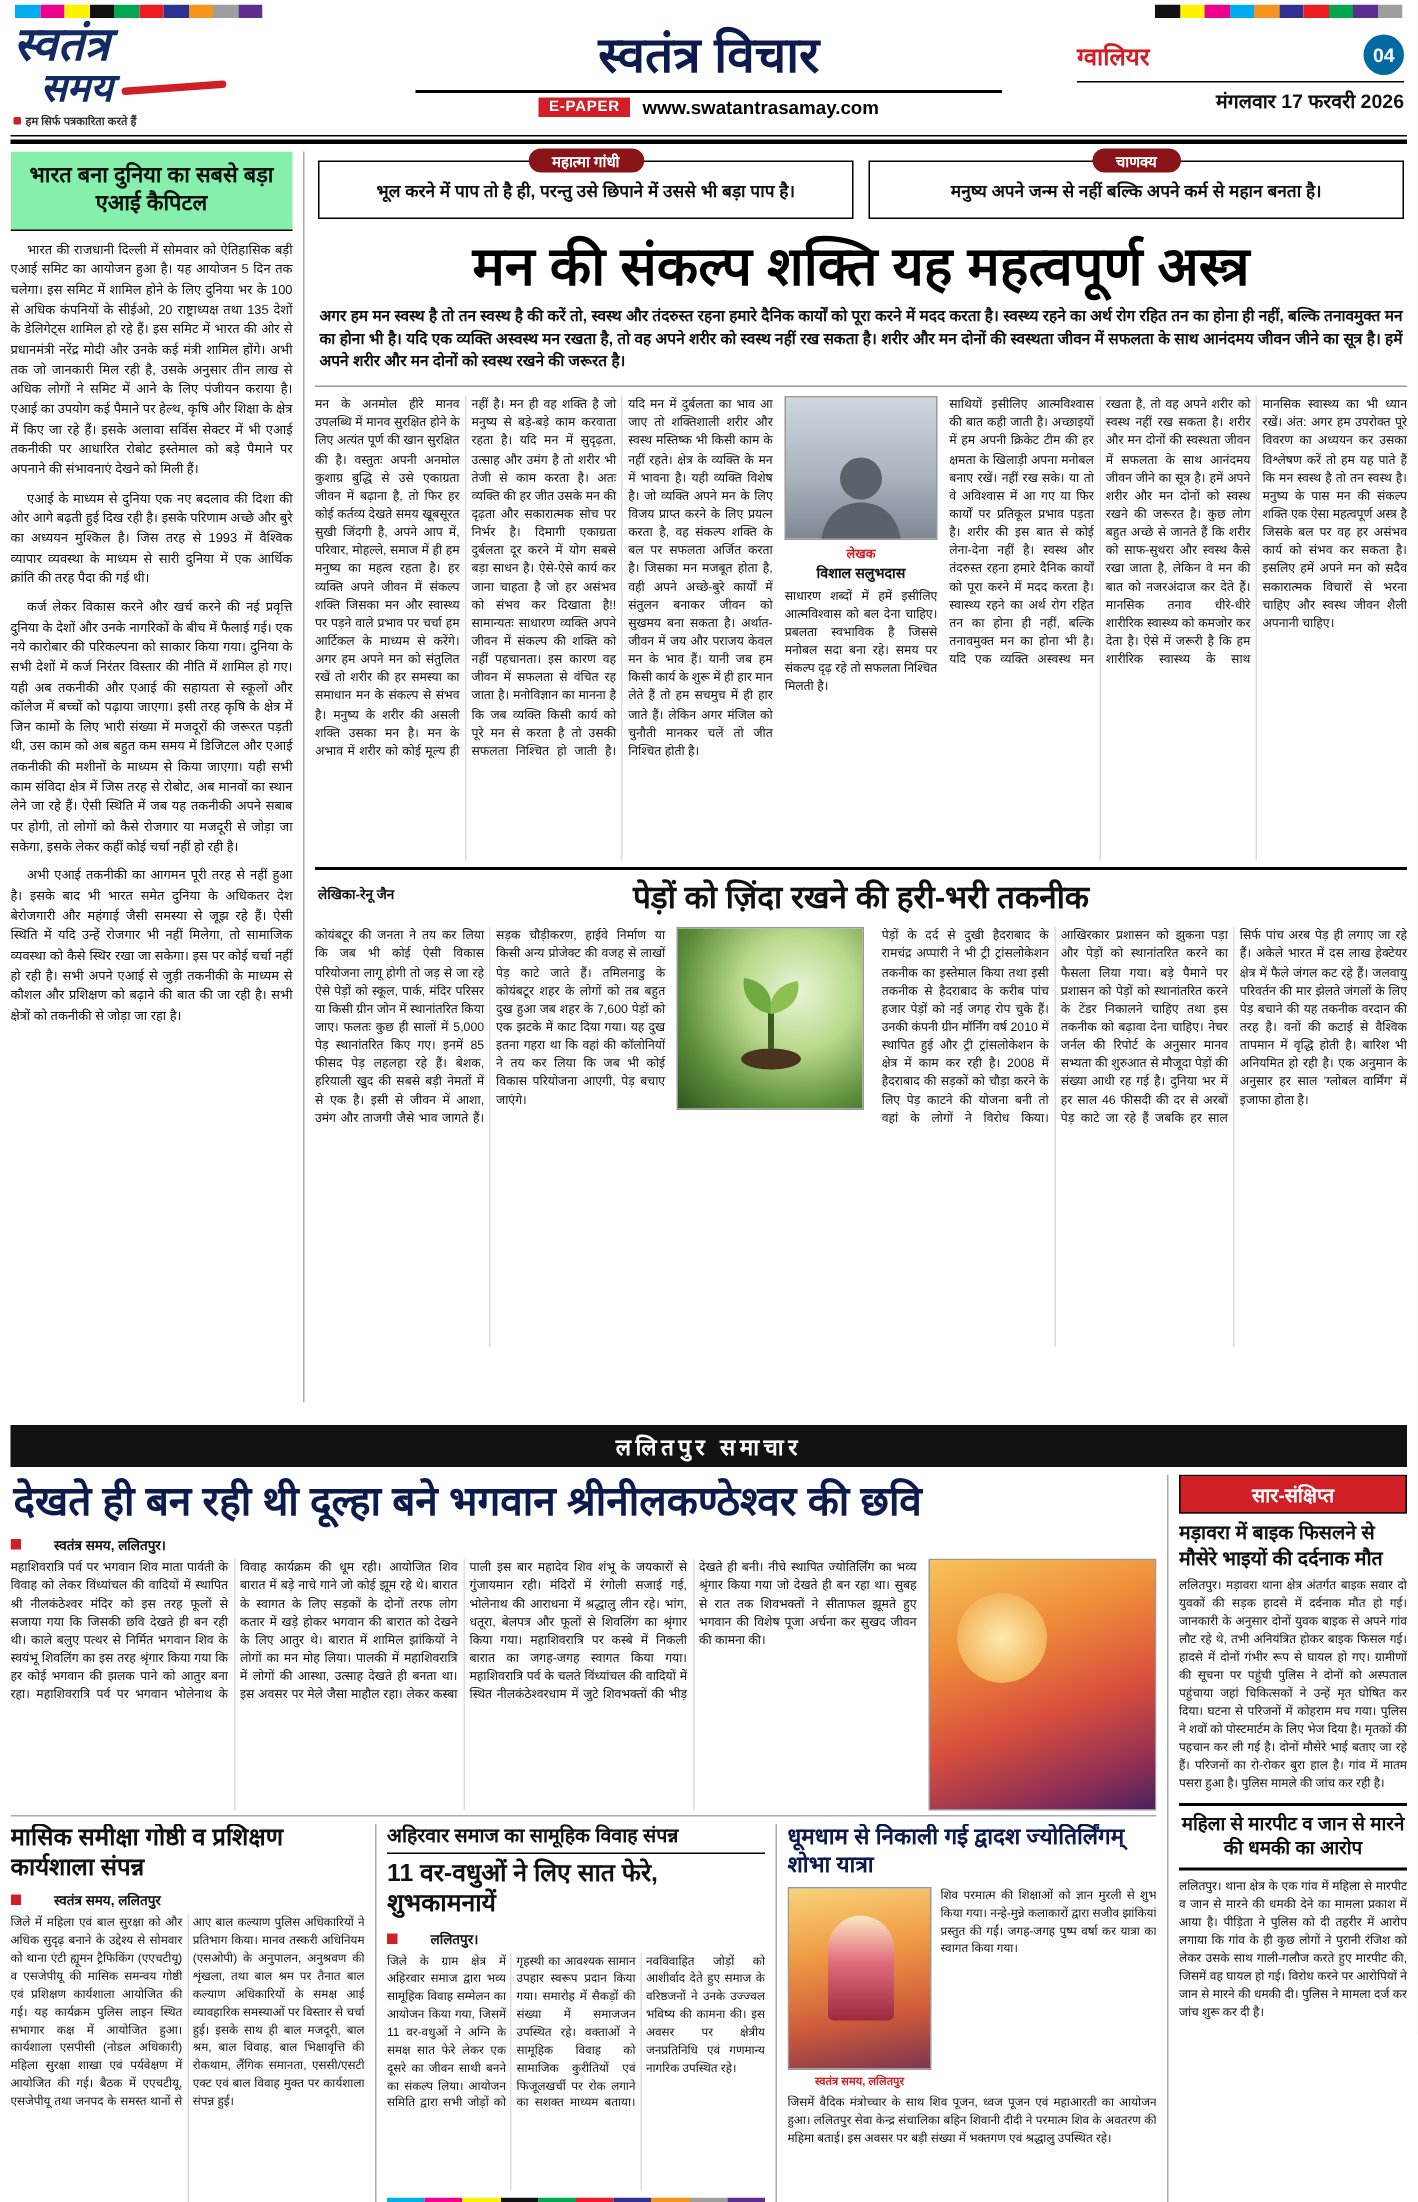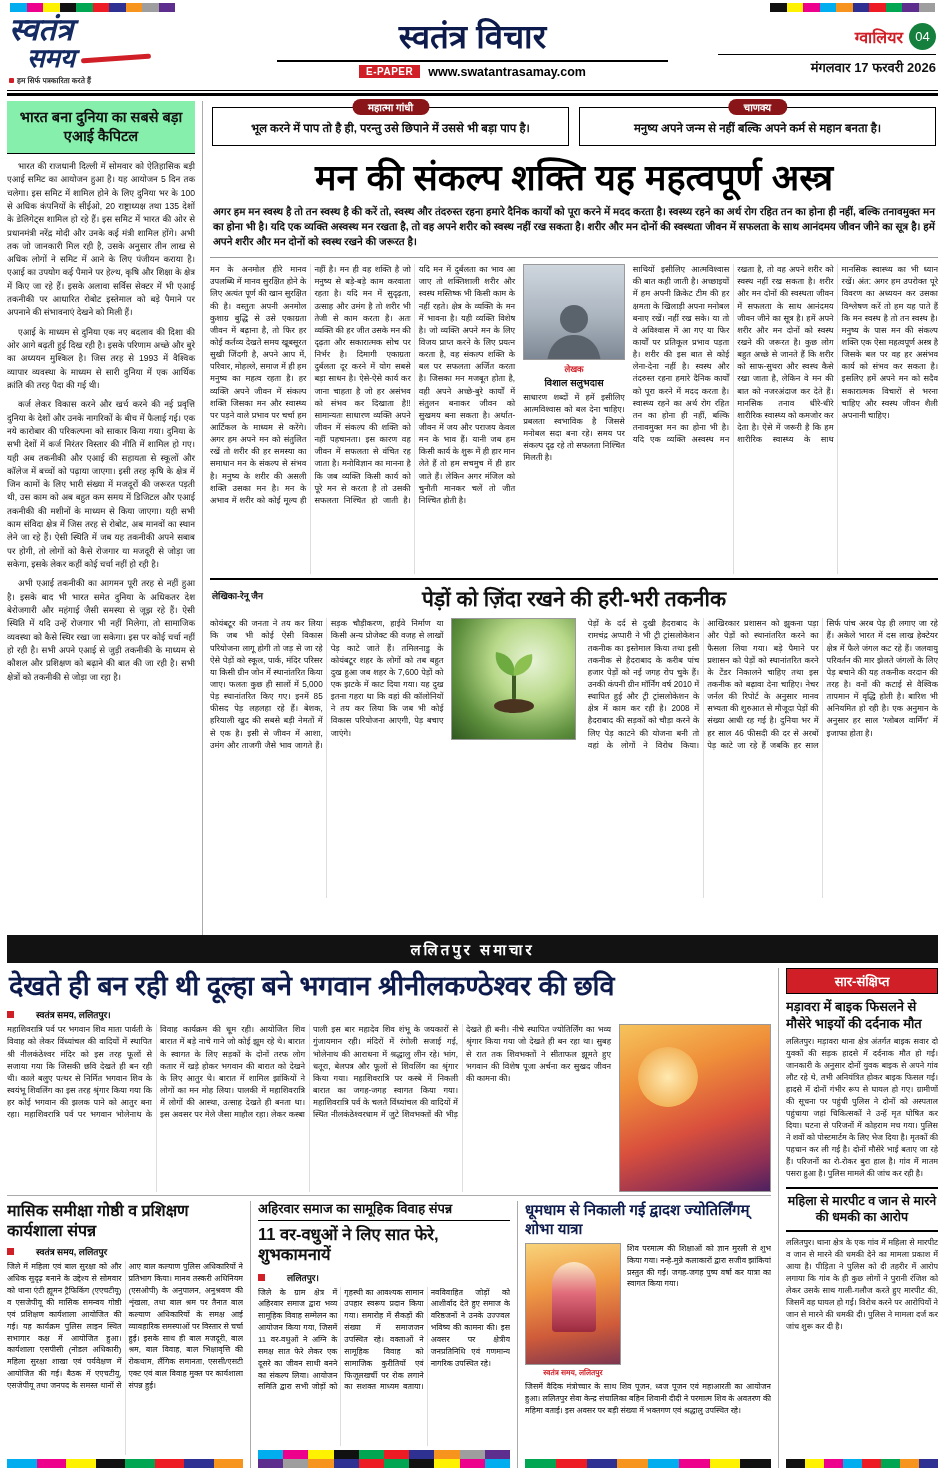--- a/index.html
+++ b/index.html
@@ -26,23 +26,23 @@
   .mh-line2{font-size:26px;font-weight:bold;font-style:italic;color:var(--navy,#142a63);line-height:1.05}
   .mh-swoosh{display:inline-block;width:70px;height:5px;background:var(--red,#d01f26);border-radius:3px;transform:rotate(-4deg)}
   .mh-tagline{font-size:7.5px;font-weight:bold;color:#333;margin-top:3px;display:flex;align-items:center;gap:3px}
   .mh-tag-dot{width:5px;height:5px;background:var(--red,#d01f26);display:inline-block;border-radius:1px}
   .center-head{flex:1;text-align:center;padding:0 10px}
   .center-title{font-size:33px;font-weight:bold;color:#0d1b4c;line-height:1.05}
   .center-sub{display:flex;justify-content:center;align-items:center;gap:8px;border-top:2px solid #000;margin:5px 40px 0;padding-top:3px}
   .epaper{background:var(--red,#d01f26);color:#fff;font-weight:bold;font-size:10px;padding:1px 7px;letter-spacing:.5px}
   .website{font-weight:bold;font-size:12.5px;color:#000;text-decoration:none}
   .right-head{width:218px;text-align:center}
-  .edition-row{display:flex;align-items:center;justify-content:flex-end;gap:6px}
+  .edition-row{display:flex;align-items:center;justify-content:space-between;gap:6px}
   .edition{color:var(--red,#d01f26);font-weight:bold;font-size:16px}
-  .pageno{background:#15803d;color:#fff;border-radius:50%;width:27px;height:27px;display:inline-flex;align-items:center;justify-content:center;font-weight:normal;font-size:13px}
+  .pageno{background:#0369a1;color:#fff;border-radius:50%;width:27px;height:27px;display:inline-flex;align-items:center;justify-content:center;font-weight:bold;font-size:13px}
   .date{font-weight:bold;font-size:13px;border-top:1.5px solid #000;margin-top:4px;padding-top:3px;text-align:right}
 
   
   .top-section{display:flex;gap:7px;border-top:3px solid #000;margin-top:2px;padding-top:5px;height:842px;overflow:hidden}
   .editorial{width:196px;flex:none;border-right:1px solid #aaa;padding-right:7px;overflow:hidden}
   .ed-box{border:2px solid #000;text-align:center;padding:4px 2px;margin-bottom:5px}
   .ed-box-title{font-size:27px;font-weight:bold;color:var(--maroon,#8a1518)}
   .ed-headline{background:#86efac;font-weight:bold;font-size:14.5px;text-align:center;padding:7px 4px;margin-bottom:6px;border-bottom:1px solid #000;line-height:1.3}
   .ed-body{font-size:8.6px;text-align:justify;line-height:1.55}
   .ed-body p{margin-bottom:6px;text-indent:11px}
@@ -71,21 +71,21 @@
   .trees-headline{font-size:21px;font-weight:bold;text-align:center;padding:2px 0 7px;line-height:1.15}
   .trees-body{display:flex;gap:8px;height:280px;overflow:hidden}
   .tleft{flex:2;column-count:2}
   .tcenter{flex:1.1;display:flex;flex-direction:row;gap:4px;min-width:0}
   .plant-photo{width:100%;height:122px;border:1px solid #999;background:radial-gradient(circle at 65% 35%,#e8f4d8 0%,#b9d98a 35%,#5d8f3c 70%,#2f5720 100%);position:relative;overflow:hidden}
   .plant-photo svg{position:absolute;left:50%;top:50%;transform:translate(-50%,-50%)}
   .tcenter-text{font-size:8.2px;text-align:justify;line-height:1.48;flex:1;overflow:hidden}
   .tright{flex:3;column-count:3}
 
   
-  .lal-banner{background:#121212;color:#fff;text-align:center;font-weight:bold;font-size:15px;padding:4px 0;margin-top:0;letter-spacing:3px}
+  .lal-banner{background:#121212;color:#fff;text-align:center;font-weight:bold;font-size:15px;padding:4px 0;margin-top:15px;letter-spacing:3px}
 
   
   .bottom-section{display:flex;gap:7px;margin-top:5px;height:500px;overflow:hidden}
   .bottom-left{flex:1;min-width:0;border-right:1px solid #aaa;padding-right:7px;display:flex;flex-direction:column}
   .lal-headline{font-size:27px;font-weight:bold;color:#0d1b4c;padding:3px 2px 2px;line-height:1.15;white-space:nowrap;overflow:hidden}
   .byline{display:flex;align-items:center;gap:22px;font-size:9px;font-weight:bold;margin:4px 0 3px}
   .byline-bullet{width:7px;height:7px;background:var(--red,#d01f26);display:inline-block}
   .lal-content{display:flex;gap:8px;height:172px;overflow:hidden;border-bottom:1px solid #aaa;padding-bottom:3px}
   .lal-cols{flex:1;column-count:4;column-gap:8px;column-rule:1px solid #ddd;font-size:8.2px;text-align:justify;line-height:1.48}
   .deity-photo{width:152px;flex:none;border:1px solid #999;background:linear-gradient(160deg,#f6c35b 0%,#ef8f3a 30%,#d94f3d 60%,#8e2f55 85%,#4c2160 100%);position:relative;overflow:hidden}

